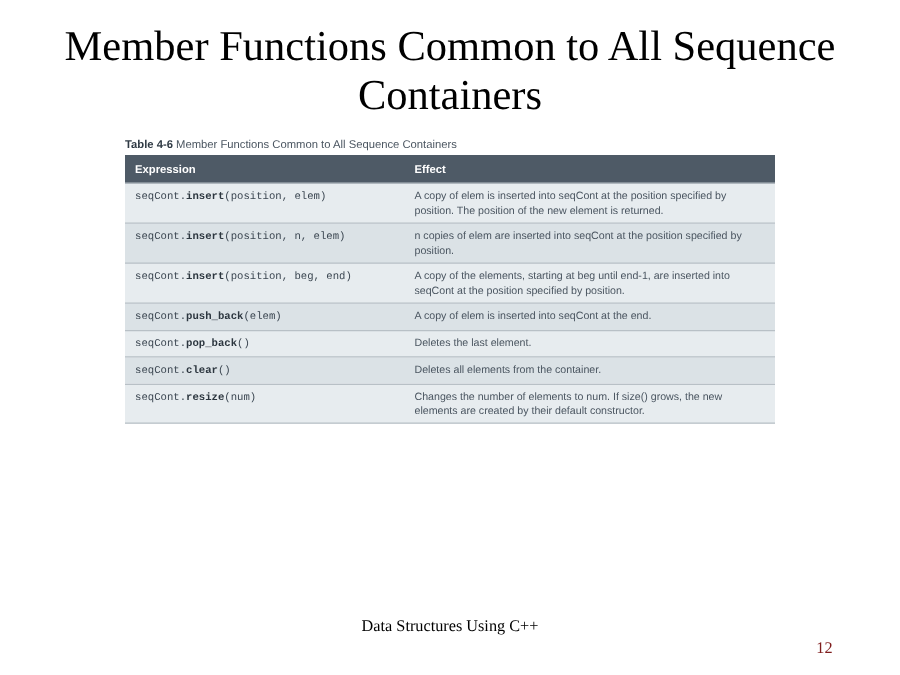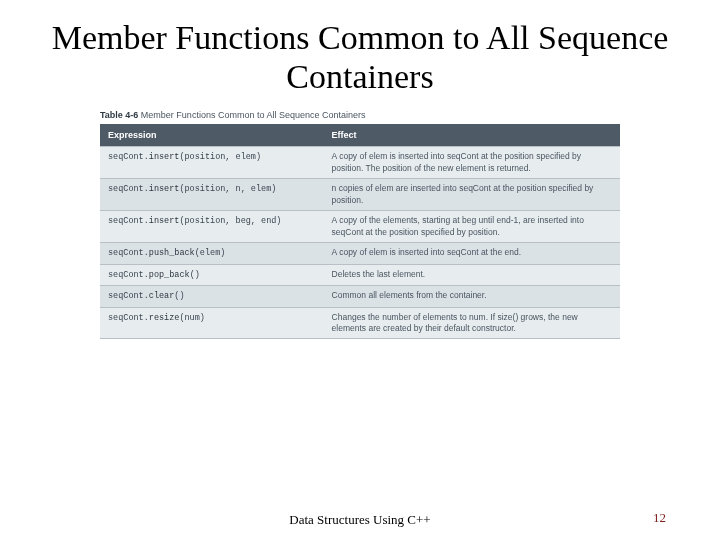--- a/index.html
+++ b/index.html
@@ -63,26 +63,26 @@
   }
   tbody tr:nth-child(even) td {
     background: #dbe2e6;
   }
   td.expr .fn {
     font-family: "Courier New", Courier, monospace;
     font-size: 8.5px;
     color: #3b4651;
   }
   td.expr .fn b {
-    font-weight: normal;
+    font-weight: bold;
     color: #2c363f;
   }
   .footer-center {
     position: absolute;
-    bottom: 12px;
+    bottom: 31px;
     width: 100%;
     text-align: center;
     font-size: 13px;
     font-family: "Times New Roman", Times, serif;
     color: #000;
   }
   .footer-right {
     position: absolute;
     bottom: 14px;
     right: 54px;
@@ -123,21 +123,21 @@
         <tr>
           <td class="expr"><span class="fn"><span>seqCont.</span><b>push_back</b><span>(elem)</span></span></td>
           <td class="effect">A copy of elem is inserted into seqCont at the end.</td>
         </tr>
         <tr>
           <td class="expr"><span class="fn"><span>seqCont.</span><b>pop_back</b><span>()</span></span></td>
           <td class="effect">Deletes the last element.</td>
         </tr>
         <tr>
           <td class="expr"><span class="fn"><span>seqCont.</span><b>clear</b><span>()</span></span></td>
-          <td class="effect">Common all elements from the container.</td>
+          <td class="effect">Deletes all elements from the container.</td>
         </tr>
         <tr>
           <td class="expr"><span class="fn"><span>seqCont.</span><b>resize</b><span>(num)</span></span></td>
           <td class="effect">Changes the number of elements to num. If size() grows, the new elements are created by their default constructor.</td>
         </tr>
       </tbody>
   </table>
 </div>
 
 <div class="footer-center">Data Structures Using C++</div>

